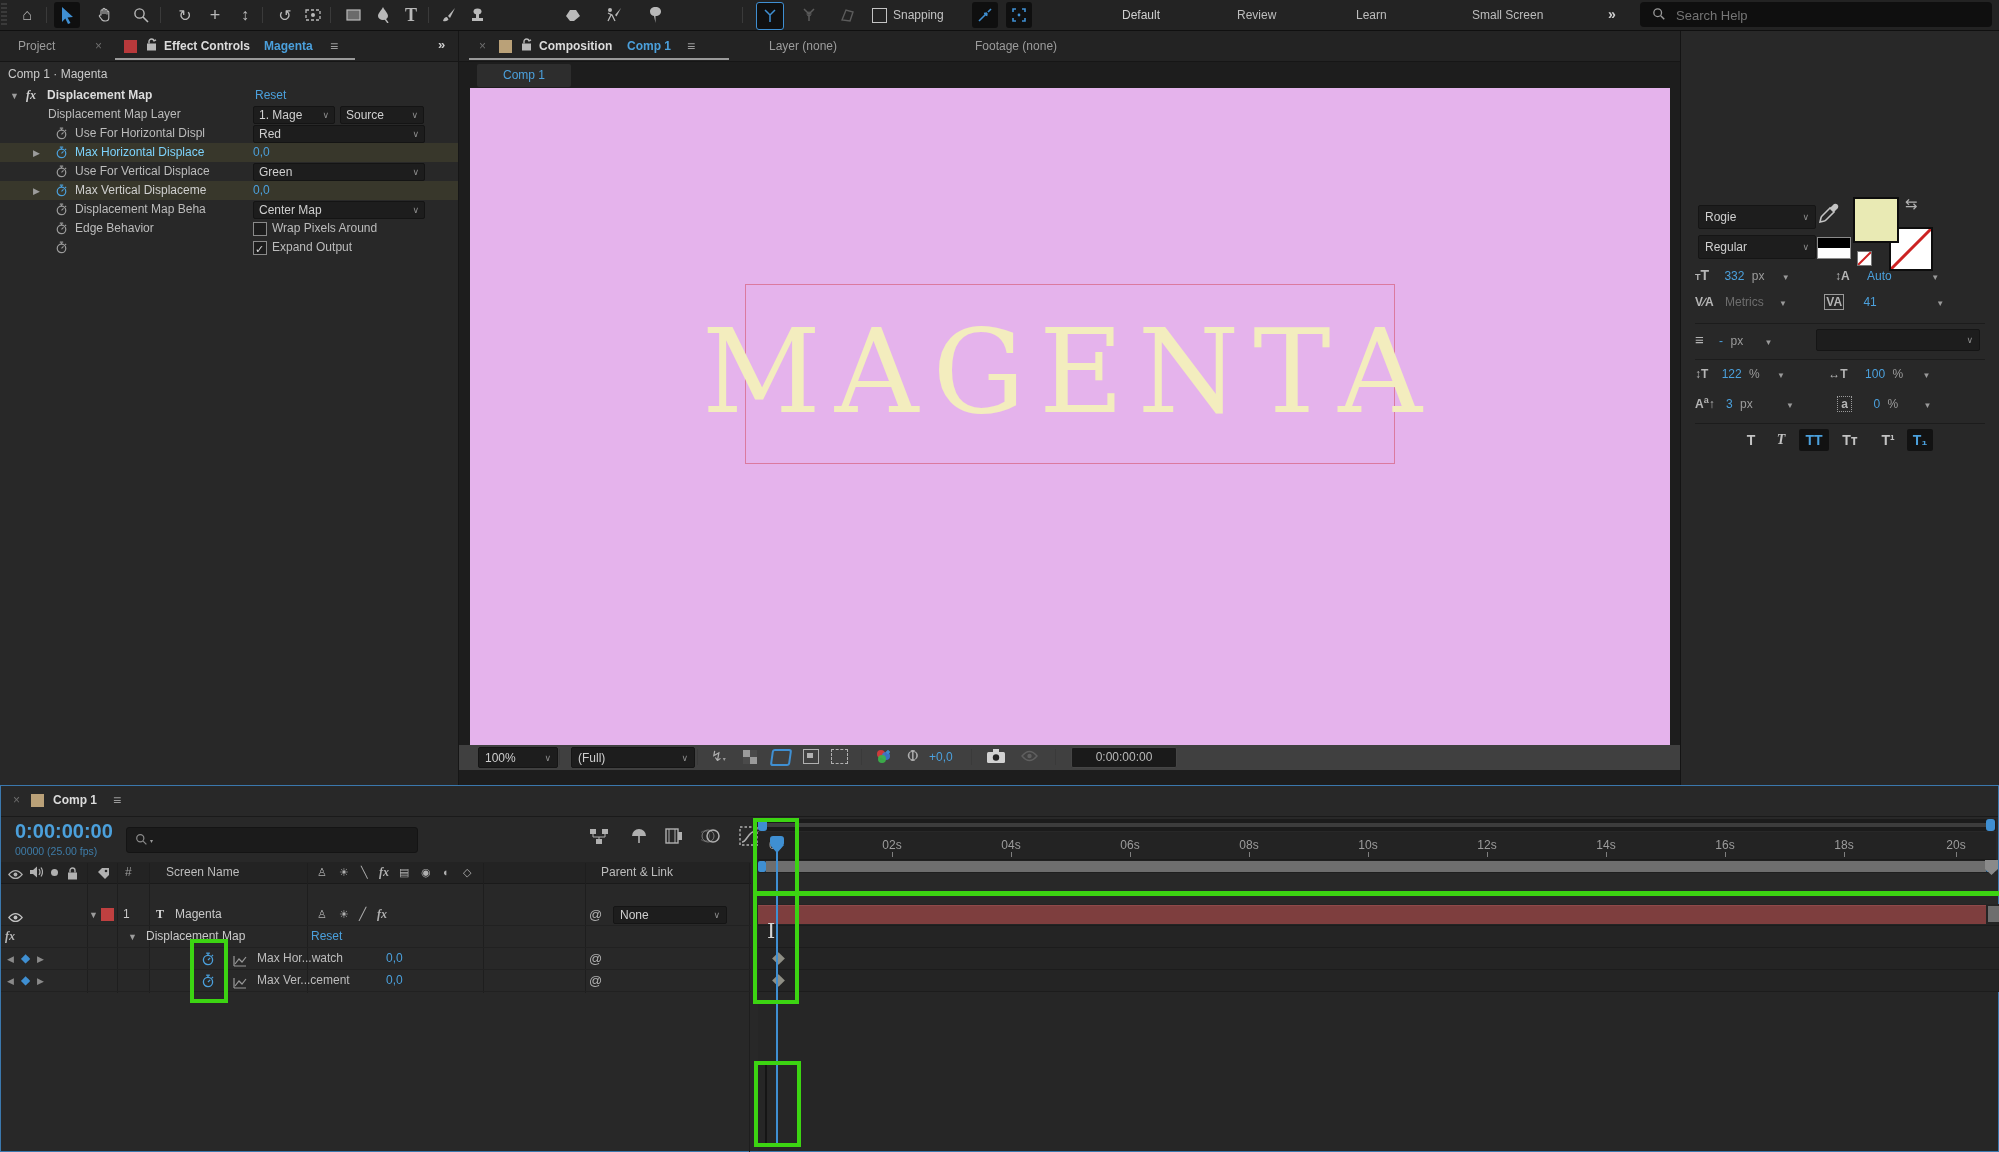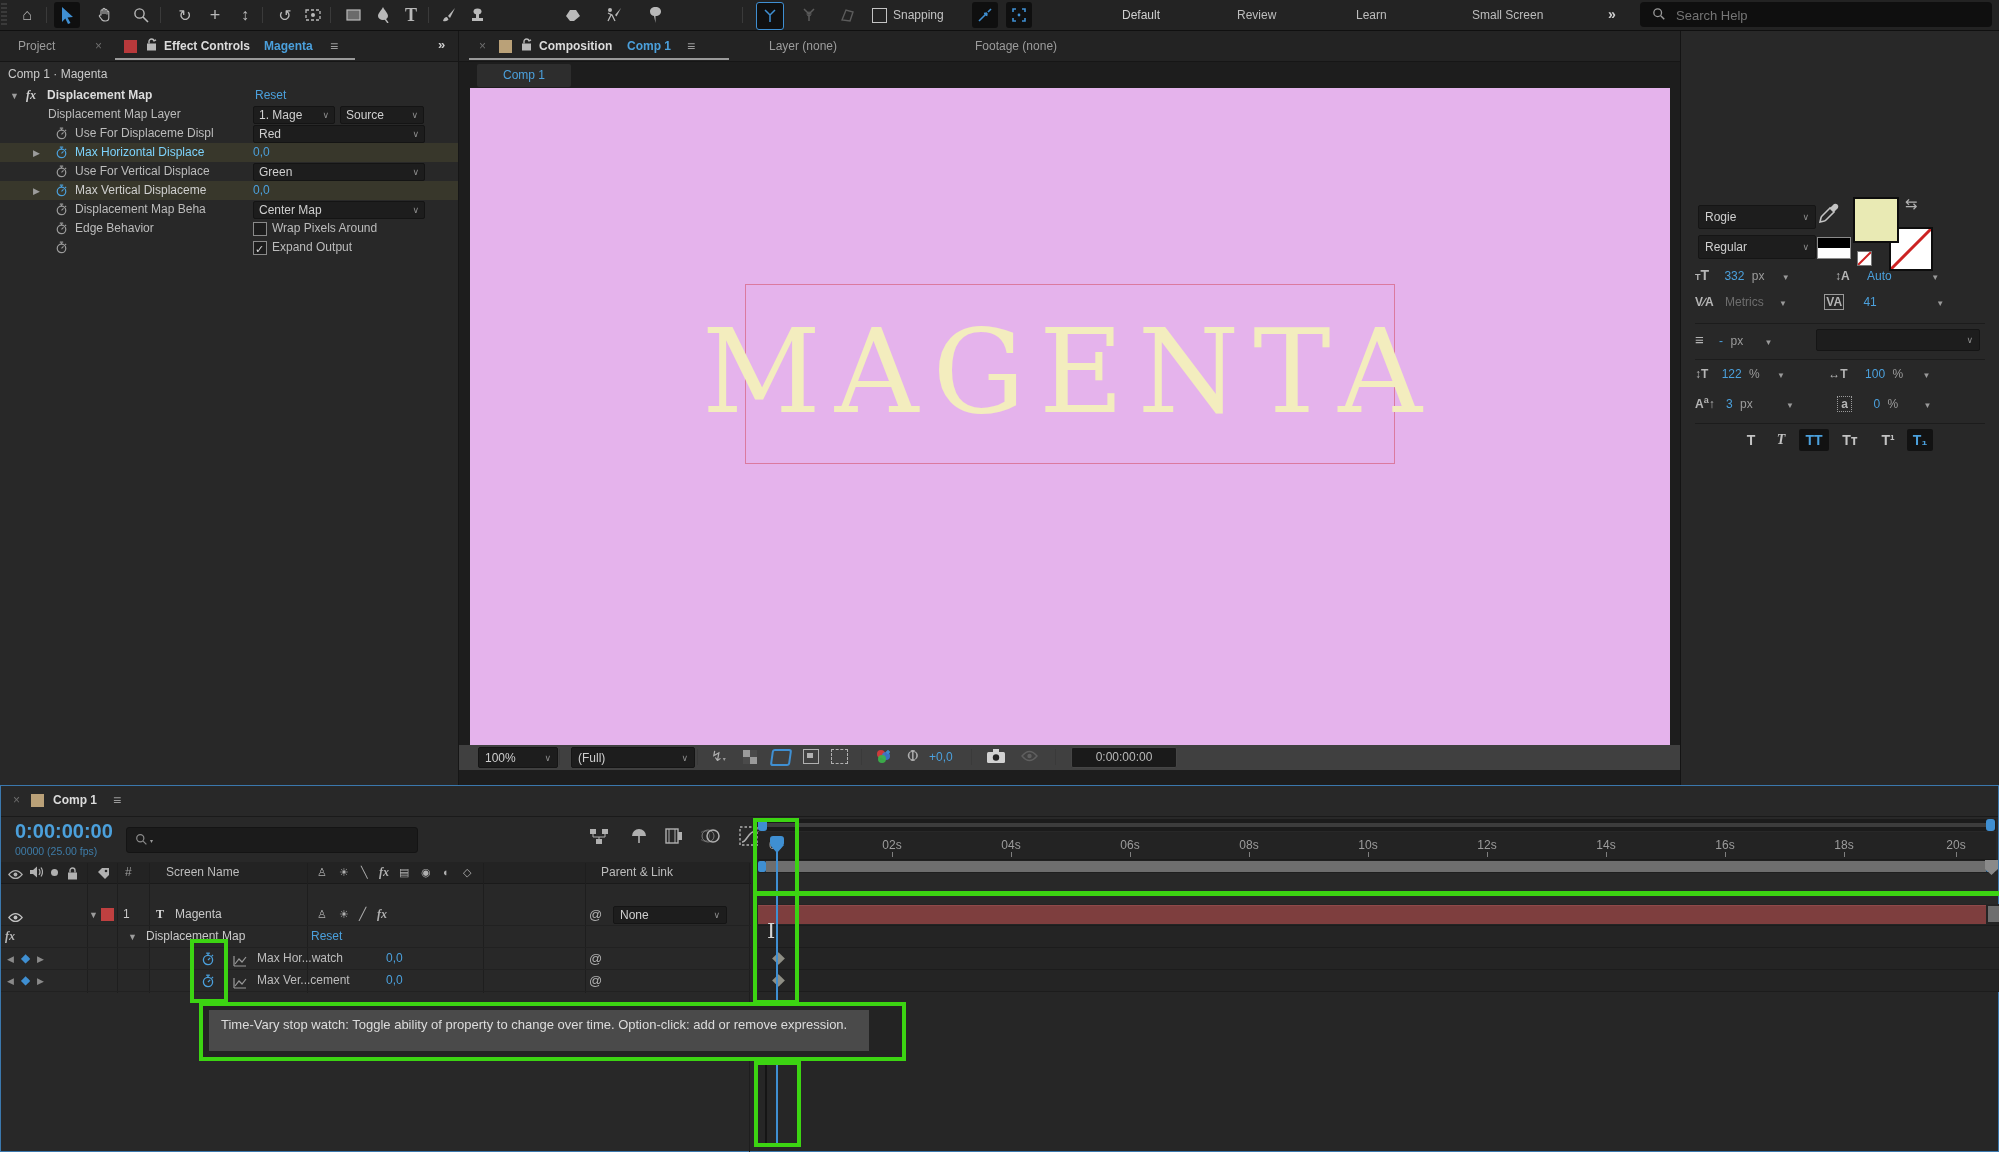--- a/index.html
+++ b/index.html
@@ -209,21 +209,21 @@
       </div>
     </div>
     <div class="ecrow" style="top:93px;">
       <span class="a gry" style="left:55px;top:3px;"><svg width="13" height="13" viewBox="0 0 14 14">
             <circle cx="7" cy="8" r="4.6" fill="none" stroke="currentColor" stroke-width="1.3"></circle>
             <line x1="7" y1="3.4" x2="7" y2="1.8" stroke="currentColor" stroke-width="1.3"></line>
             <line x1="5.2" y1="1.2" x2="8.8" y2="1.2" stroke="currentColor" stroke-width="1.3"></line>
             <line x1="10.8" y1="4.2" x2="12" y2="3" stroke="currentColor" stroke-width="1.2"></line>
             <line x1="7" y1="8" x2="9.2" y2="5.8" stroke="currentColor" stroke-width="1.2"></line>
           </svg></span>
-      <span class="a" style="left:75px;color:#bcbcbc;">Use For Displaceme Displ</span>
+      <span class="a" style="left:75px;color:#bcbcbc;">Use For Horizontal Displ</span>
       <div class="fld" style="left:253px;top:1px;width:160px;">
         <span>Red</span>
           <span class="chev">∨</span>
       </div>
     </div>
     <div class="ecrow hl" style="top:112px;">
       <span class="a gry" style="left:33px;font-size:9px;top:1px;">▶</span>
       <span class="a b" style="left:55px;top:3px;"><svg width="13" height="13" viewBox="0 0 14 14">
             <circle cx="7" cy="8" r="4.6" fill="none" stroke="currentColor" stroke-width="1.3"></circle>
             <line x1="7" y1="3.4" x2="7" y2="1.8" stroke="currentColor" stroke-width="1.3"></line>
@@ -703,18 +703,15 @@
     <div class="a" style="left:769px;top:50px;width:14px;height:10px;background:#3f8fd2;border-radius:3px;z-index:21;"></div>
     <div class="a" style="left:769px;top:59px;width:0;height:0;border-left:7px solid transparent;border-right:7px solid transparent;border-top:8px solid #3f8fd2;z-index:21;"></div>
     <div class="a" style="left:764px;top:277px;width:2px;height:83px;background:#151515;z-index:20;"></div>
 
     <span class="a" style="left:766px;top:133px;font-family:'DejaVu Serif',serif;font-size:21px;color:#d4d4d4;z-index:30;">I</span>
   </div>
 
   <div class="g" style="left:190px;top:939px;width:38px;height:64px;"></div>
   <div class="g" style="left:753px;top:818px;width:46px;height:186px;"></div>
   <div class="gfill" style="left:753px;top:891px;width:1246px;height:5px;"></div>
-  <div class="g" style="left:199px;top:1002px;width:707px;height:59px;background:#232323;">
-    <div style="margin:4px 6px;background:#4a4a4a;padding:5px 12px;color:#dcdcdc;font-size:13px;line-height:1.55;width:660px;box-sizing:border-box;height:41px;overflow:hidden;">Time-Vary stop watch: Toggle ability of property to change over time. Option-click: add or remove expression.</div>
-  </div>
   <div class="g" style="left:754px;top:1061px;width:47px;height:86px;"></div>
 
 </div>
 
 </body></html>

